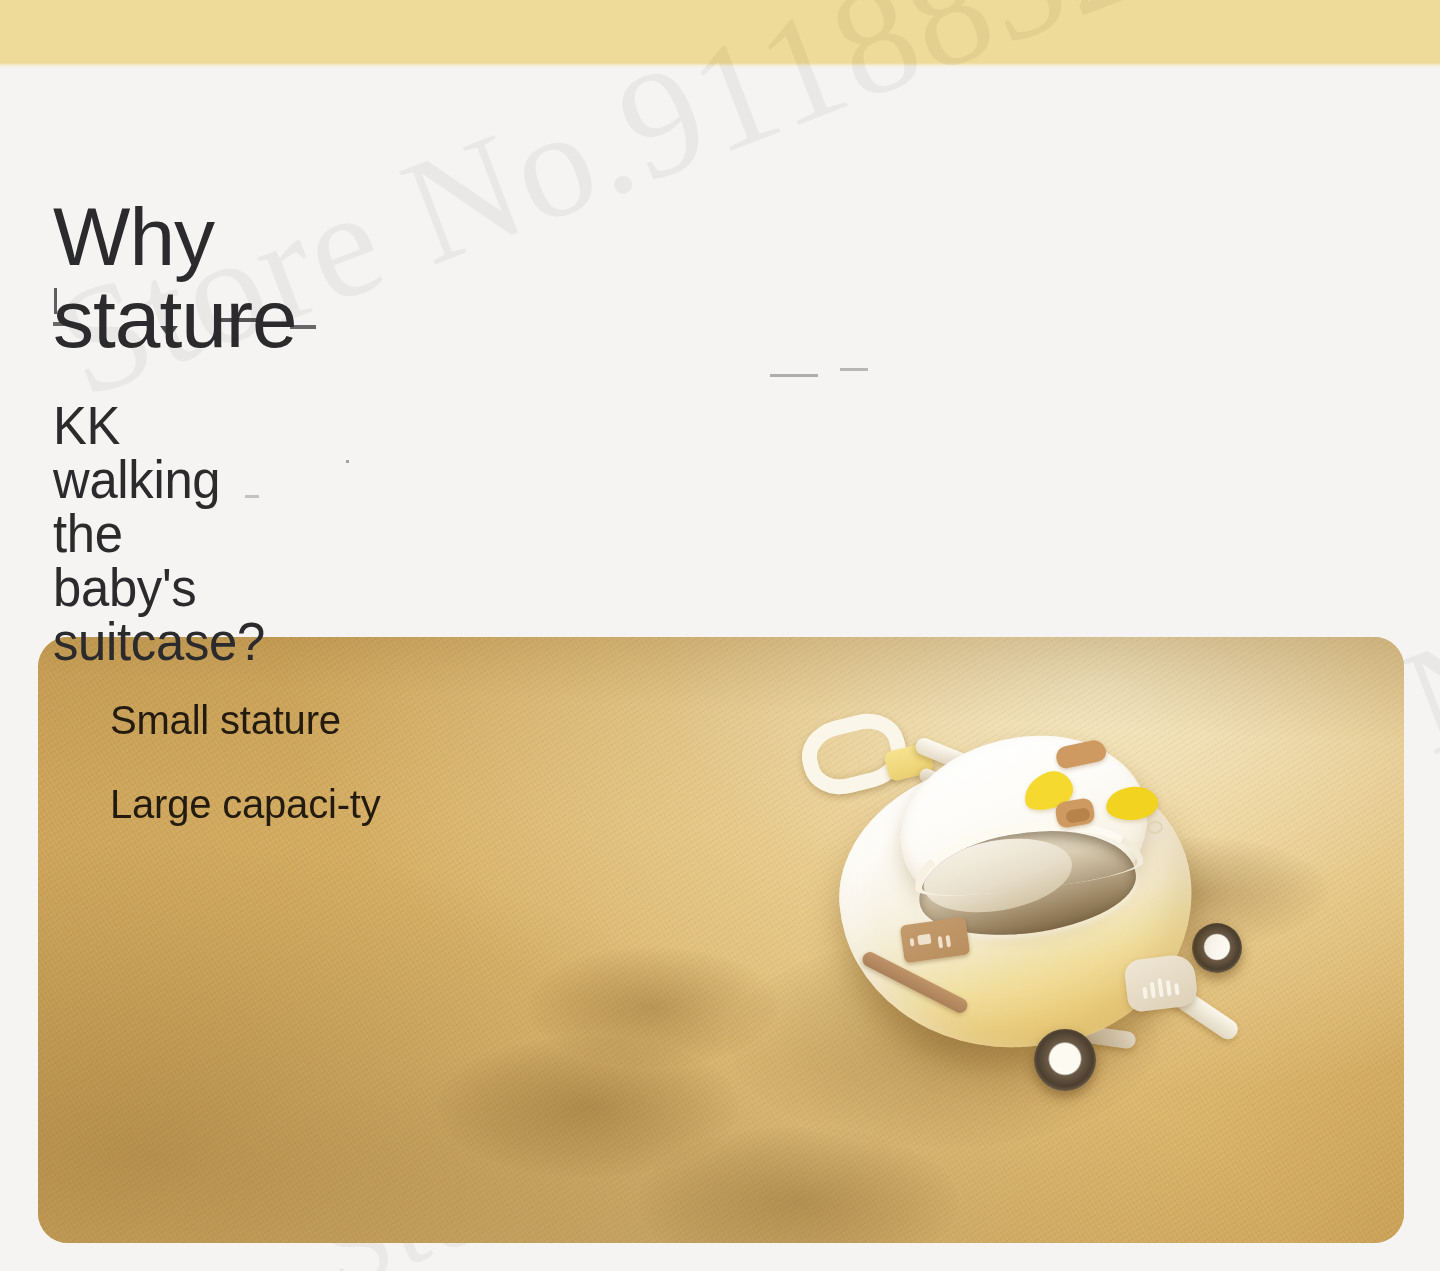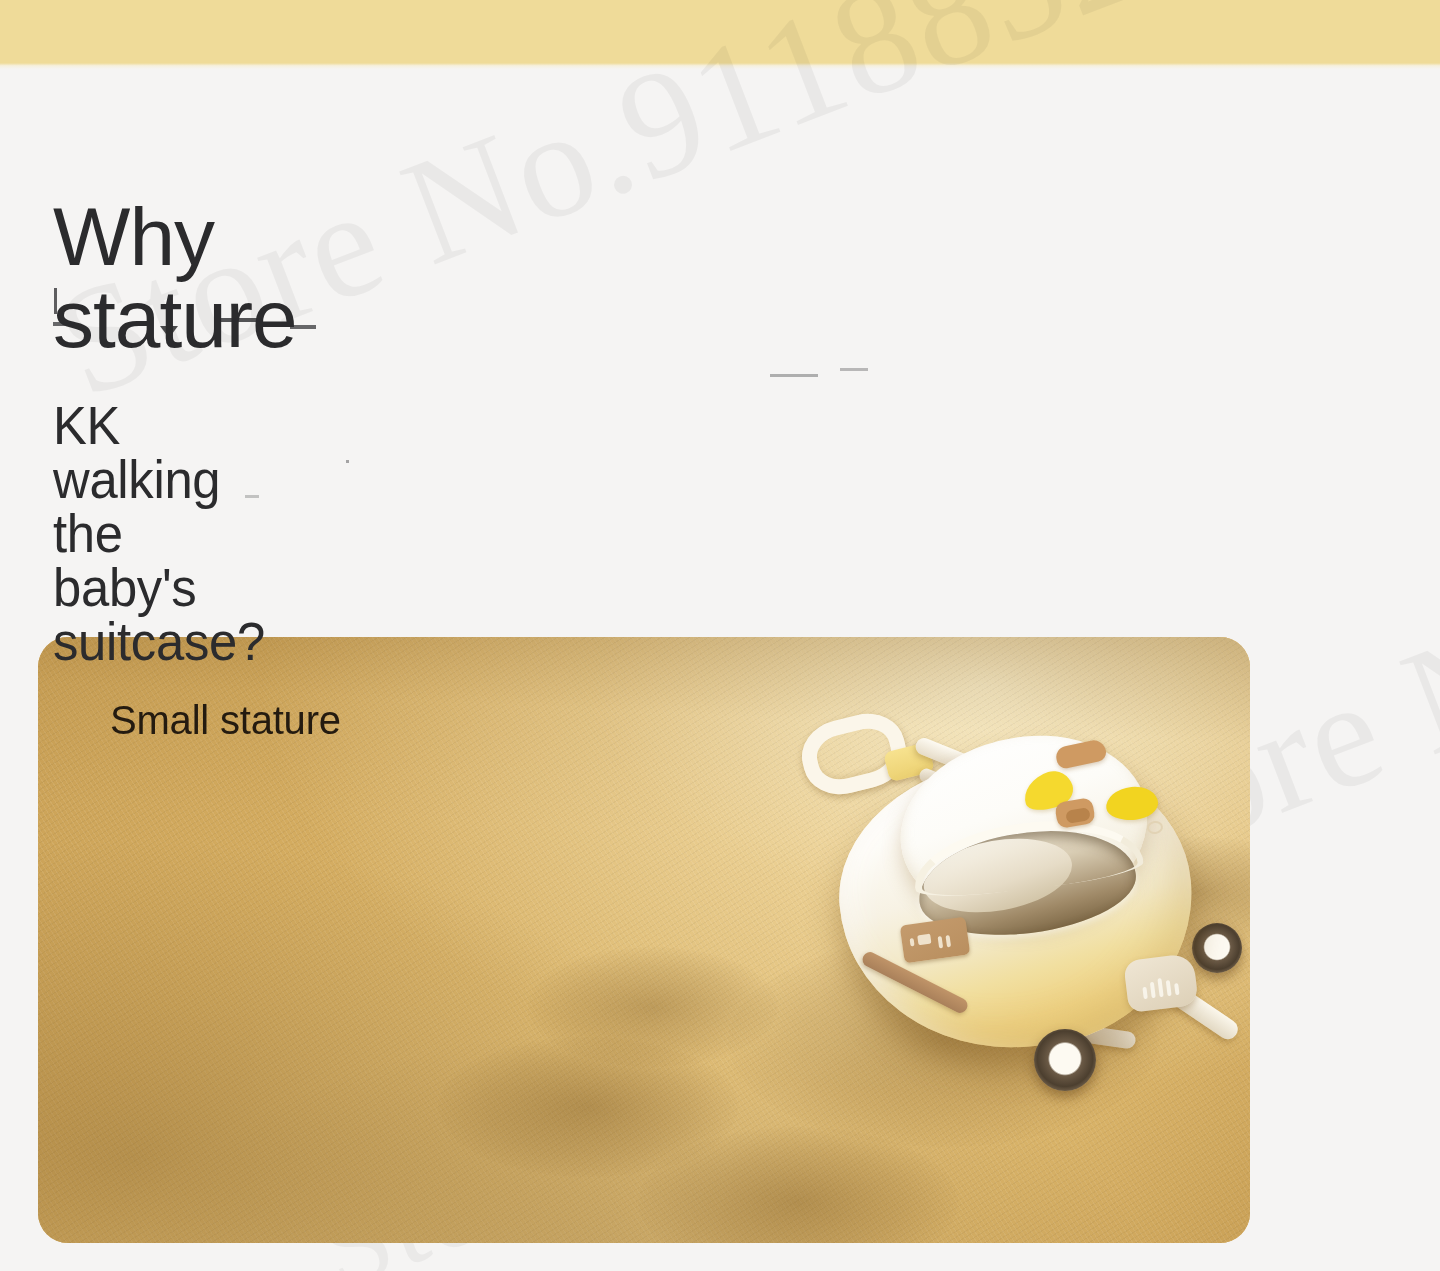--- a/index.html
+++ b/index.html
@@ -98,21 +98,21 @@
   .a5 { left:290px; top:325px; width:26px; height:4px; opacity:.7; }
   .a6 { left:770px; top:374px; width:48px; height:3px; opacity:.35; }
   .a7 { left:840px; top:368px; width:28px; height:3px; opacity:.3; }
   .a8 { left:245px; top:495px; width:14px; height:3px; opacity:.25; }
   .a9 { left:346px; top:460px; width:3px;  height:3px; opacity:.4; }
 
   
   .photo-card {
     position:absolute;
     left:38px; top:637px;
-    width:1212px; height:606px;
+    width:1366px; height:606px;
     border-radius:30px;
     overflow:hidden;
     z-index:2;
     background:#d7ad60;
   }
   .bg-cloth {
     position:absolute; inset:0;
     background:
       radial-gradient(115% 130% at 78% 8%, rgba(255,246,214,.92) 0%, rgba(255,240,198,.35) 28%, rgba(255,235,185,0) 52%),
       linear-gradient(132deg, #c9a056 0%, #d4ac60 26%, #ddb970 50%, #e2c07a 66%, #d9b368 84%, #caa157 100%);
@@ -366,20 +366,21 @@
     <div class="cloth-shadow"></div>
 
     <div class="soft-shadow" style="left:690px;  top:300px; width:430px; height:210px;"></div>
     <div class="soft-shadow" style="left:400px;  top:400px; width:300px; height:140px;"></div>
     <div class="soft-shadow" style="left:600px;  top:490px; width:320px; height:150px;"></div>
     <div class="soft-shadow" style="left:1030px; top:200px; width:260px; height:110px;"></div>
     <div class="soft-shadow" style="left:490px;  top:310px; width:250px; height:120px;"></div>
 
     <div class="card-caption">
       <div class="cap-line-1">Small stature</div>
+      <div class="cap-line-2">Large capaci-ty</div>
     </div>
 
     <div class="umbrella obj">
 
       <div class="umb-handle"></div>
     </div>
 
     <div class="suitcase obj">
       <div class="sc-handle-loop"></div>
       <div class="sc-handle-knob"></div>

